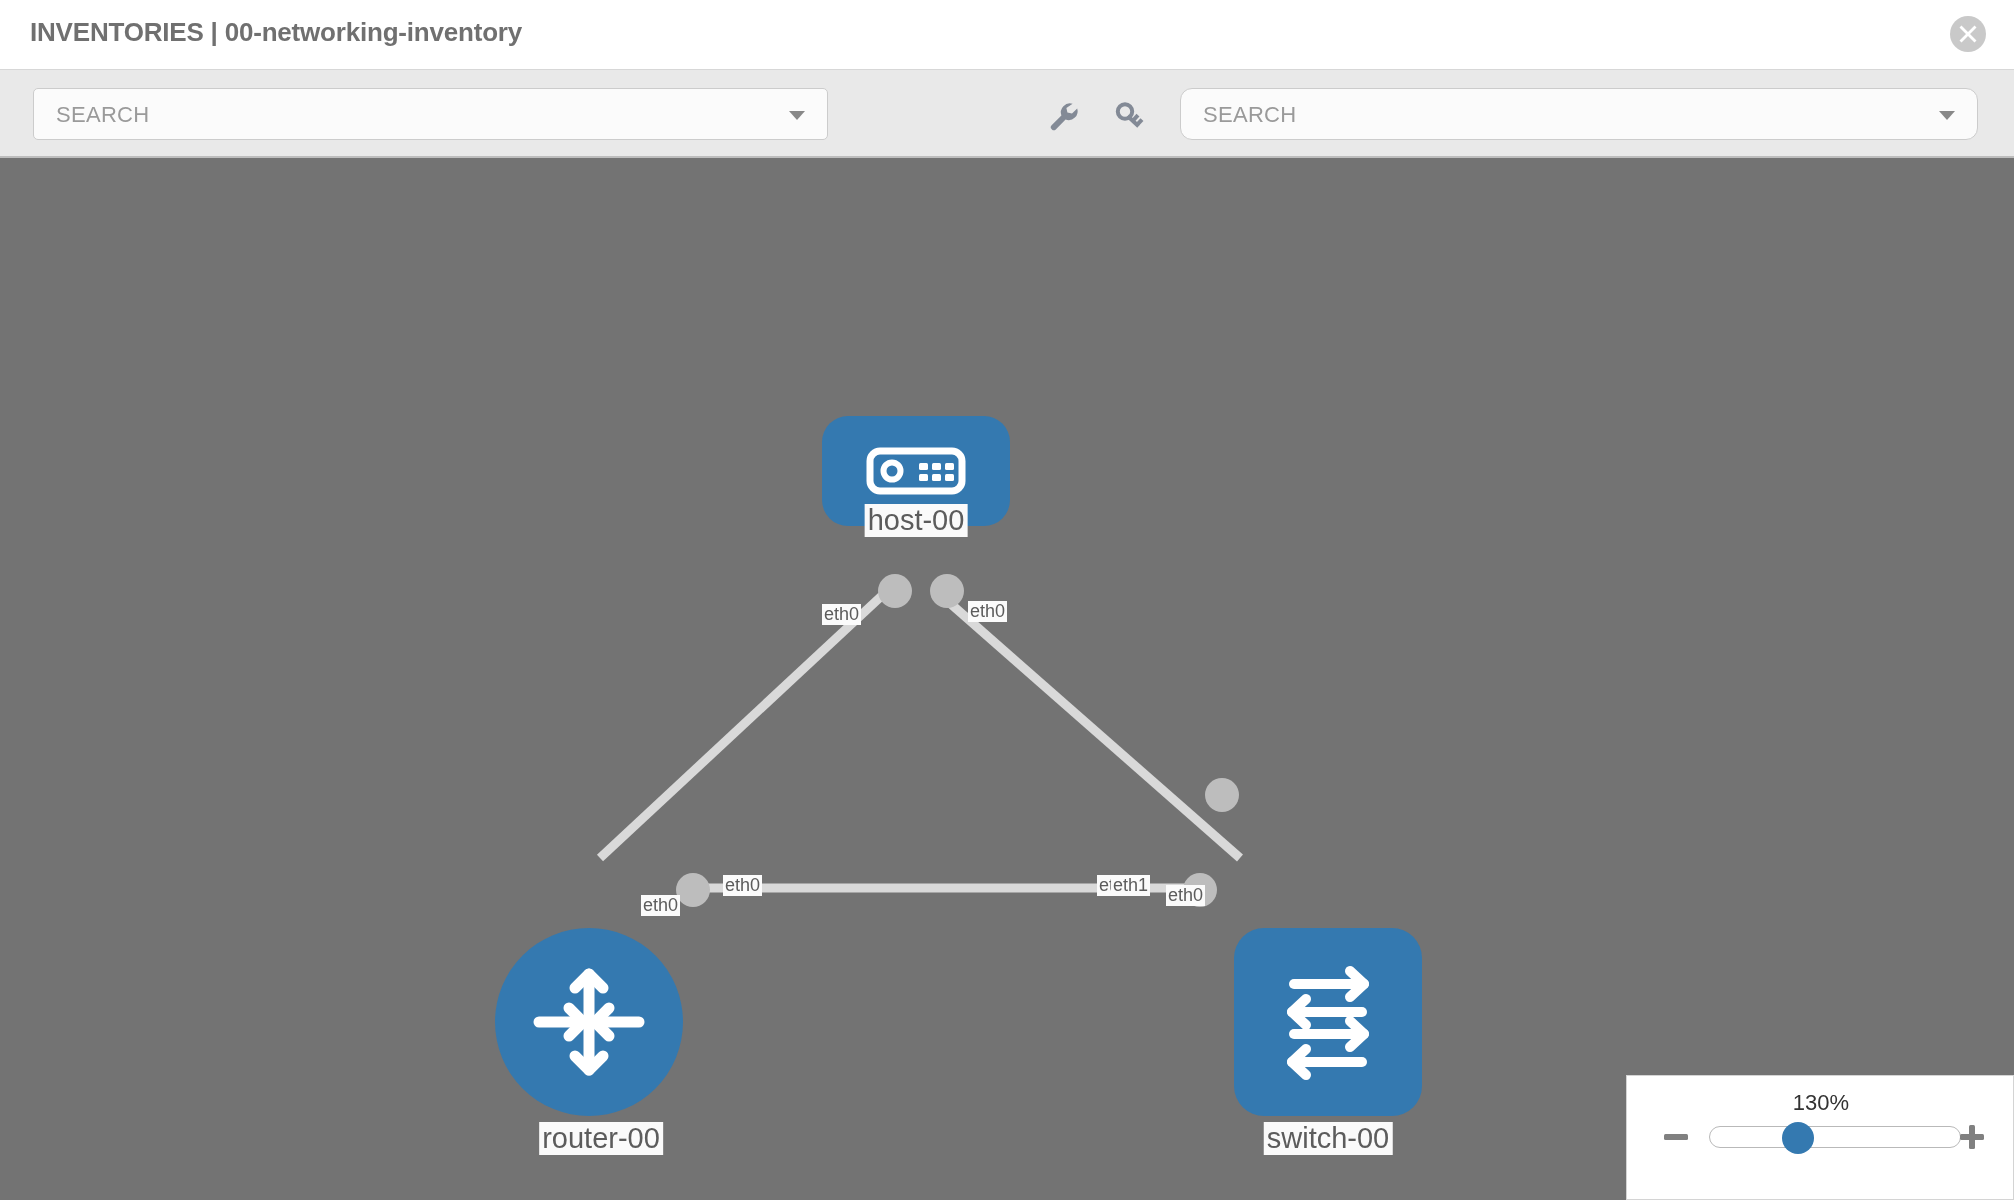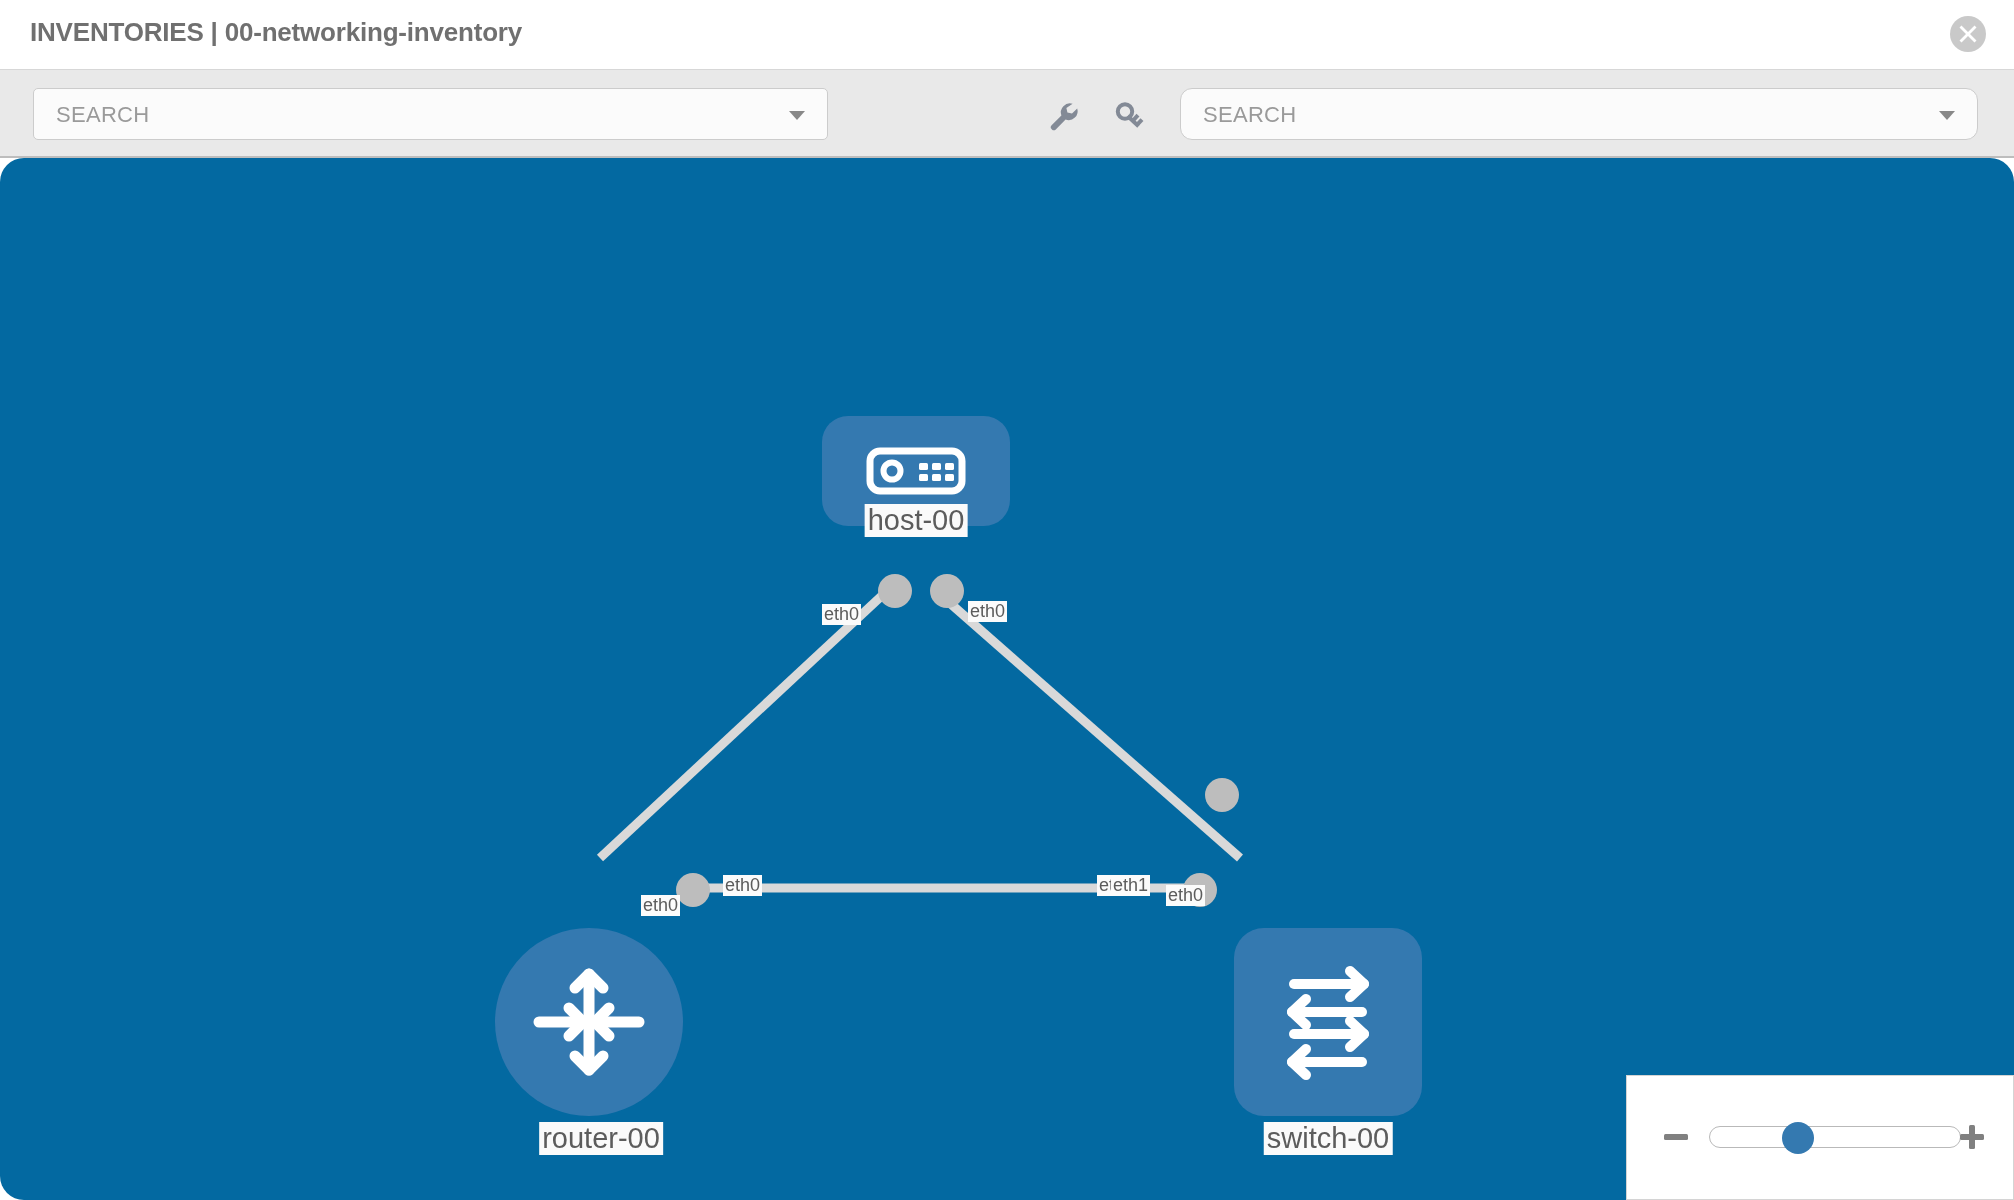--- a/index.html
+++ b/index.html
@@ -116,23 +116,22 @@
     color: #9a9a9a;
     letter-spacing: 0.3px;
   }
 
   
   .canvas {
     position: absolute;
     top: 158px; left: 0;
     width: 2014px;
     height: 1042px;
-    background: #0369a1;
+    background: #737373;
     overflow: hidden;
-    border-radius: 24px;
   }
   .canvas svg.edges {
     position: absolute;
     top: 0; left: 0;
     width: 2014px;
     height: 1042px;
   }
 
   
   .node {
@@ -369,20 +368,21 @@
   <div class="port-label" style="left:822px; top:446px;">eth0</div>
   <div class="port-label" style="left:968px; top:443px;">eth0</div>
   <div class="port-label" style="left:641px; top:737px;">eth0</div>
   <div class="port-label" style="left:1166px; top:727px;">eth0</div>
   <div class="port-label" style="left:723px; top:717px;">eth0</div>
   <div class="port-label" style="left:1097px; top:717px;">eth0</div>
   <div class="port-label" style="left:1111px; top:717px;">eth1</div>
 </div>
 
 <div class="zoom-panel">
+  <div class="zoom-value">130%</div>
 
   <div class="zoom-minus">
     <svg width="30" height="30" viewBox="0 0 30 30">
       <rect x="3" y="12" width="24" height="6" rx="1.5" fill="#808080"></rect>
     </svg>
   </div>
 
   <div class="zoom-track"></div>
   <div class="zoom-thumb"></div>
 

